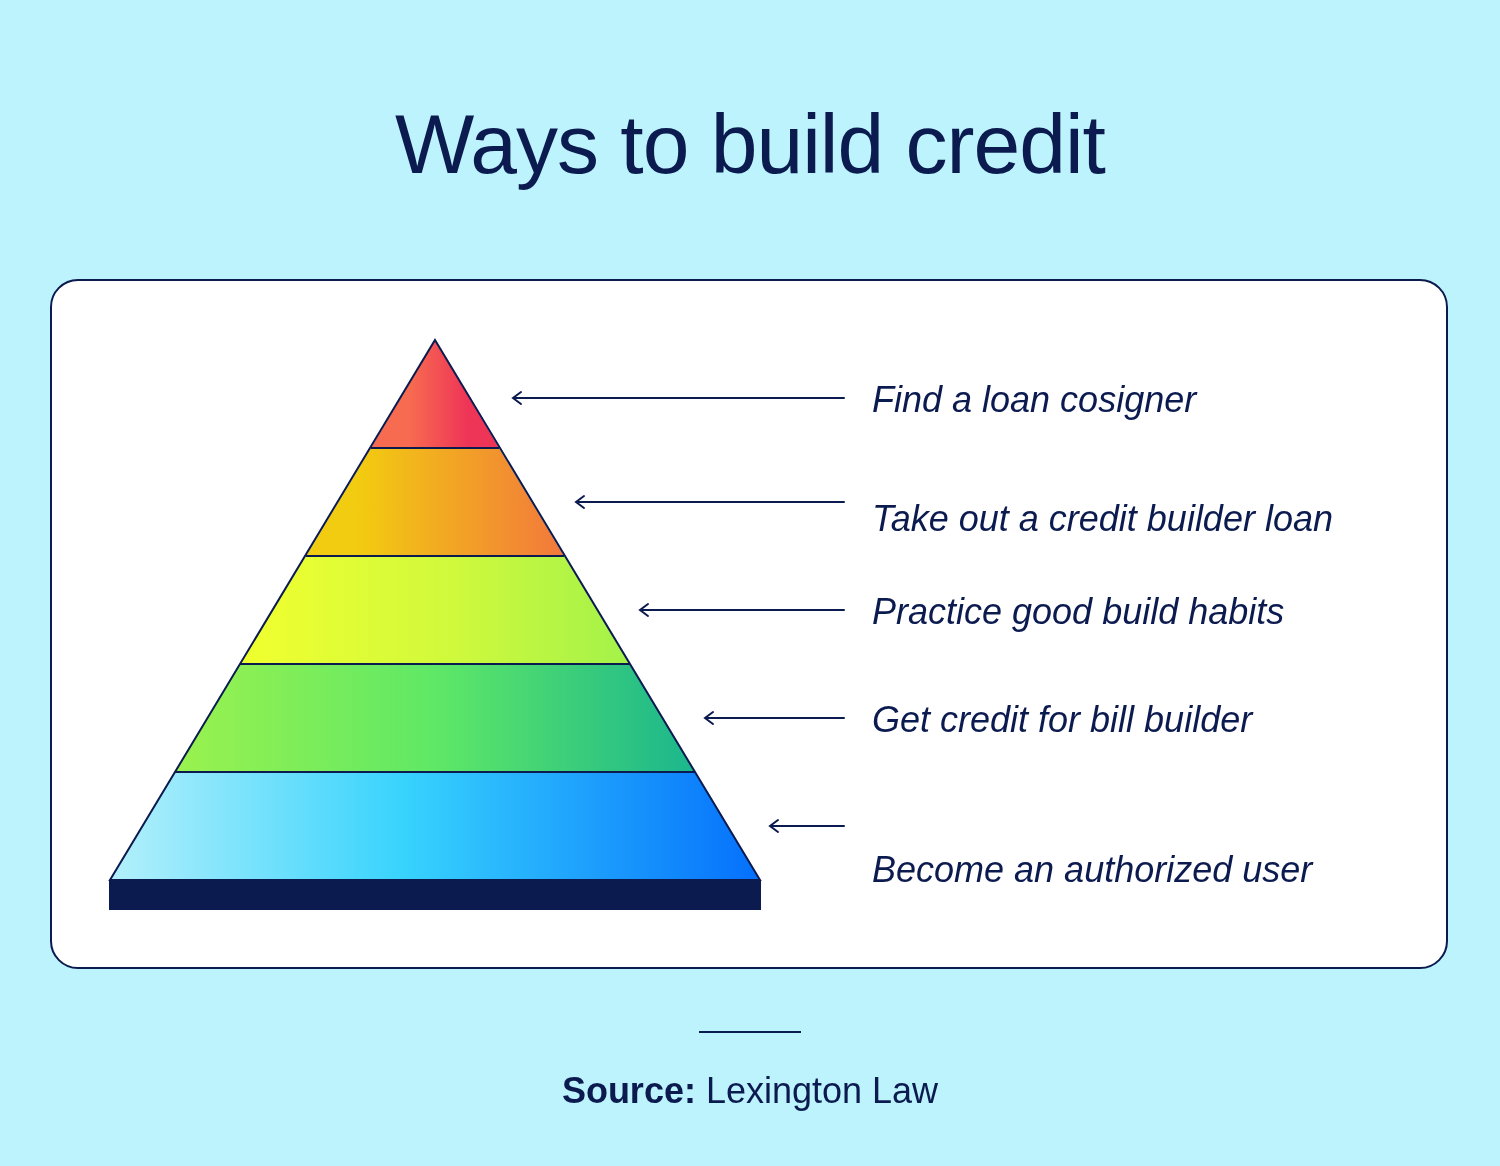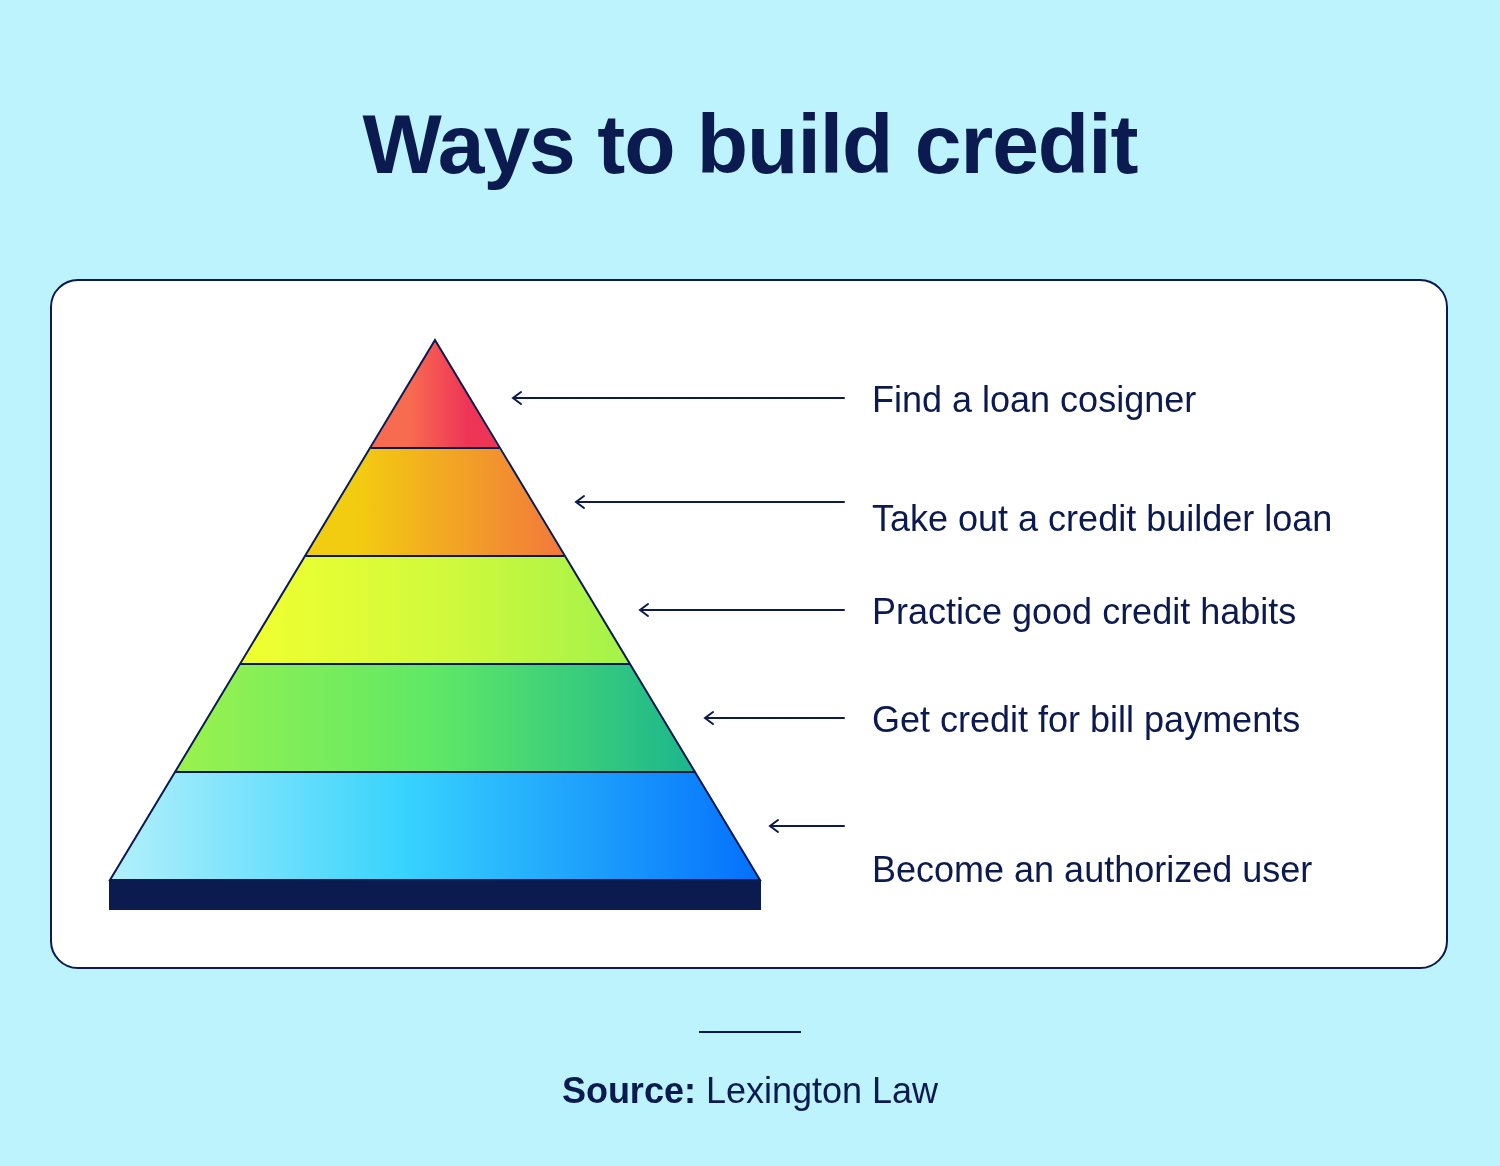--- a/index.html
+++ b/index.html
@@ -1,20 +1,20 @@
 <!DOCTYPE html>
 <html><head>
 <meta charset="utf-8">
 <style>
   html,body{margin:0;padding:0;}
   body{width:1500px;height:1166px;background:#bdf3fd;position:relative;overflow:hidden;font-family:"Liberation Sans",sans-serif;color:#0b1a4f;}
-  .title{position:absolute;top:96px;left:0;width:1500px;text-align:center;font-size:84px;font-weight:bold;letter-spacing:-1px;color:#0b1a4f;}
+  .title{position:absolute;top:96px;left:0;width:1500px;text-align:center;font-size:84px;font-weight:normal;letter-spacing:-1px;color:#0b1a4f;}
   .card{position:absolute;left:50px;top:279px;width:1398px;height:690px;box-sizing:border-box;border:2px solid #0b1a4f;border-radius:28px;background:#fff;}
   svg.pyr{position:absolute;left:0;top:0;}
-  .label{position:absolute;left:872px;font-size:36px;color:#0b1a4f;white-space:nowrap;line-height:1;}
+  .label{position:absolute;left:872px;font-size:36px;color:#0b1a4f;white-space:nowrap;line-height:1;font-style:italic;}
   .rule{position:absolute;left:699px;top:1031px;width:102px;height:2px;background:#0b1a4f;}
   .source{position:absolute;top:1070px;left:0;width:1500px;text-align:center;font-size:36px;color:#0b1a4f;}
   .source b{font-weight:bold;}
 </style>
 </head>
 <body>
 
 <div class="title">Ways to build credit</div>
 
 <div class="card"></div>
@@ -78,18 +78,18 @@
       </g>
     <g>
         <line x1="771" y1="826" x2="844" y2="826"></line>
         <polyline points="778,820 770,826 778,832"></polyline>
       </g>
   </g>
 </svg>
 
 <div class="label" style="top:382px">Find a loan cosigner</div>
 <div class="label" style="top:501px">Take out a credit builder loan</div>
-<div class="label" style="top:594px">Practice good credit habits</div>
-<div class="label" style="top:702px">Get credit for bill payments</div>
+<div class="label" style="top:594px">Practice good build habits</div>
+<div class="label" style="top:702px">Get credit for bill builder</div>
 <div class="label" style="top:852px">Become an authorized user</div>
 
 <div class="rule"></div>
 <div class="source"><b>Source:</b><span> Lexington Law</span></div>
 
 </body></html>

